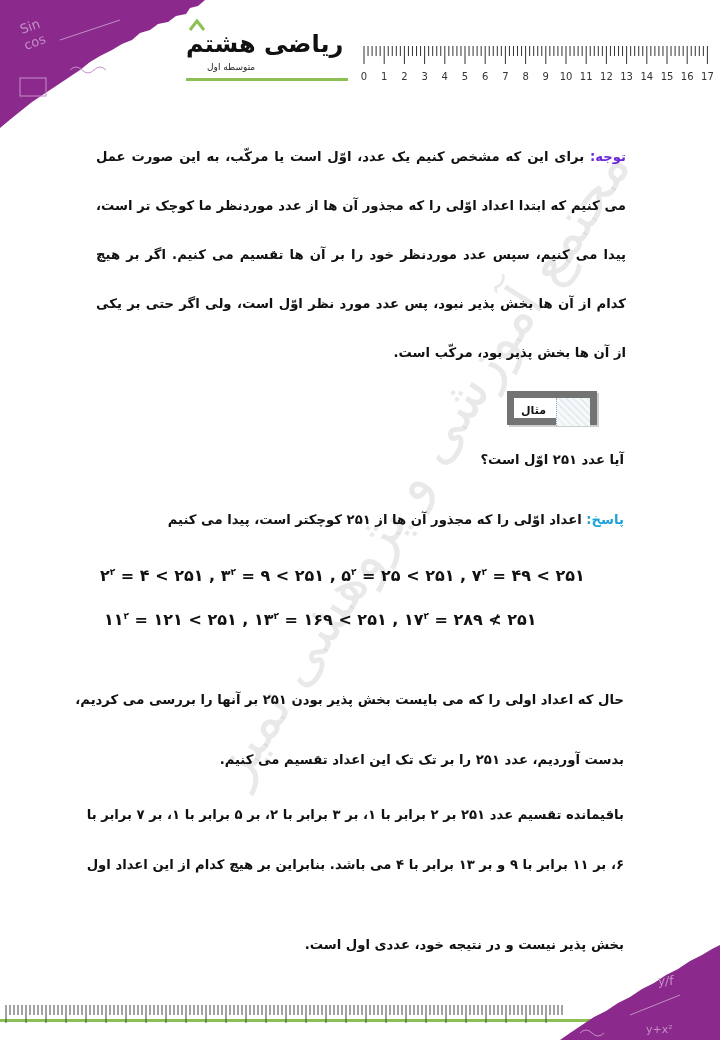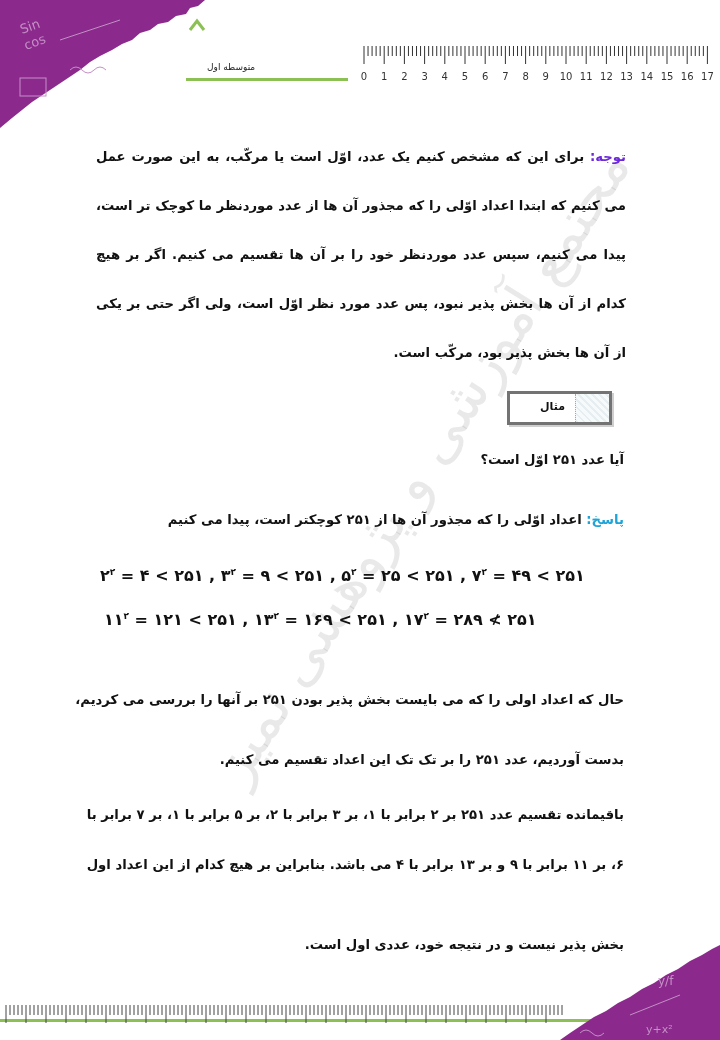--- a/index.html
+++ b/index.html
@@ -18,21 +18,21 @@
 
   .ruler-top { position: absolute; left: 358px; top: 44px; width: 356px; height: 42px; }
   .ruler-bottom { position: absolute; left: 2px; top: 1003px; width: 566px; height: 22px; }
   .bottom-line { position: absolute; left: 0; top: 1019px; width: 592px; height: 3px; background: #8dc054; }
 
   .content { position: absolute; left: 96px; top: 132px; width: 530px; direction: rtl; text-align: justify; }
   .para { font-size: 13.2px; font-weight: bold; line-height: 49px; color: #111; }
   .label-purple { color: #6d28d9; }
   .label-cyan { color: #1ea4d8; }
 
-  .example-box { position: absolute; left: 507px; top: 391px; width: 105px; height: 34px; border: 3px solid #737373;
+  .example-box { position: absolute; left: 507px; top: 391px; width: 90px; height: 34px; border: 7px solid #737373;
     background: #fff; box-shadow: 2px 2px 0 #cfcfcf; }
   .example-pattern { position: absolute; right: 0; top: 0; width: 34px; height: 28px; background:
     repeating-linear-gradient(45deg, #e7eef2 0 2px, #f7fafb 2px 5px); border-left: 1px dotted #9ab; }
   .example-label { position: absolute; right: 44px; top: 6px; font-size: 11px; font-weight: bold; color: #111; }
 
   .abs { position: absolute; direction: rtl; font-size: 13.2px; font-weight: bold; color: #111; white-space: nowrap; }
 
   .eq { position: absolute; direction: ltr; font-family: "DejaVu Sans", sans-serif; font-size: 16px; font-weight: bold; color: #111; white-space: nowrap; letter-spacing: 0.5px; }
   .eq sup { font-size: 9px; }
 
@@ -48,20 +48,21 @@
   <text x="26" y="50" font-size="13" fill="#c48fc6" font-family="DejaVu Sans, sans-serif" transform="rotate(-20 26 50)">cos</text>
   <path d="M60 40 L120 20" stroke="#c48fc6" stroke-width="1" fill="none"></path>
   <path d="M70 70 q6 -6 12 0 q6 6 12 0 q6 -6 12 0" stroke="#c48fc6" stroke-width="1" fill="none"></path>
   <rect x="20" y="78" width="26" height="18" stroke="#c48fc6" stroke-width="1" fill="none"></rect>
 </svg>
 
 <div class="logo">
   <svg class="logo-caret" viewBox="0 0 18 14">
     <path d="M2 12 L9 3 L16 12" stroke="#8dc054" stroke-width="3" fill="none"></path>
   </svg>
+  <div class="logo-title">ریاضی هشتم</div>
   <div class="logo-sub">متوسطه اول</div>
 </div>
 <div class="logo-line"></div>
 
 <svg class="ruler-top" viewBox="0 0 356 42" id="rulerTop">
     <line x1="6" x2="6" y1="2" y2="20" stroke="#333" stroke-width="1"></line>
     <line x1="10.04" x2="10.04" y1="2" y2="12" stroke="#333" stroke-width="1"></line>
     <line x1="14.08" x2="14.08" y1="2" y2="12" stroke="#333" stroke-width="1"></line>
     <line x1="18.12" x2="18.12" y1="2" y2="12" stroke="#333" stroke-width="1"></line>
     <line x1="22.16" x2="22.16" y1="2" y2="12" stroke="#333" stroke-width="1"></line>

